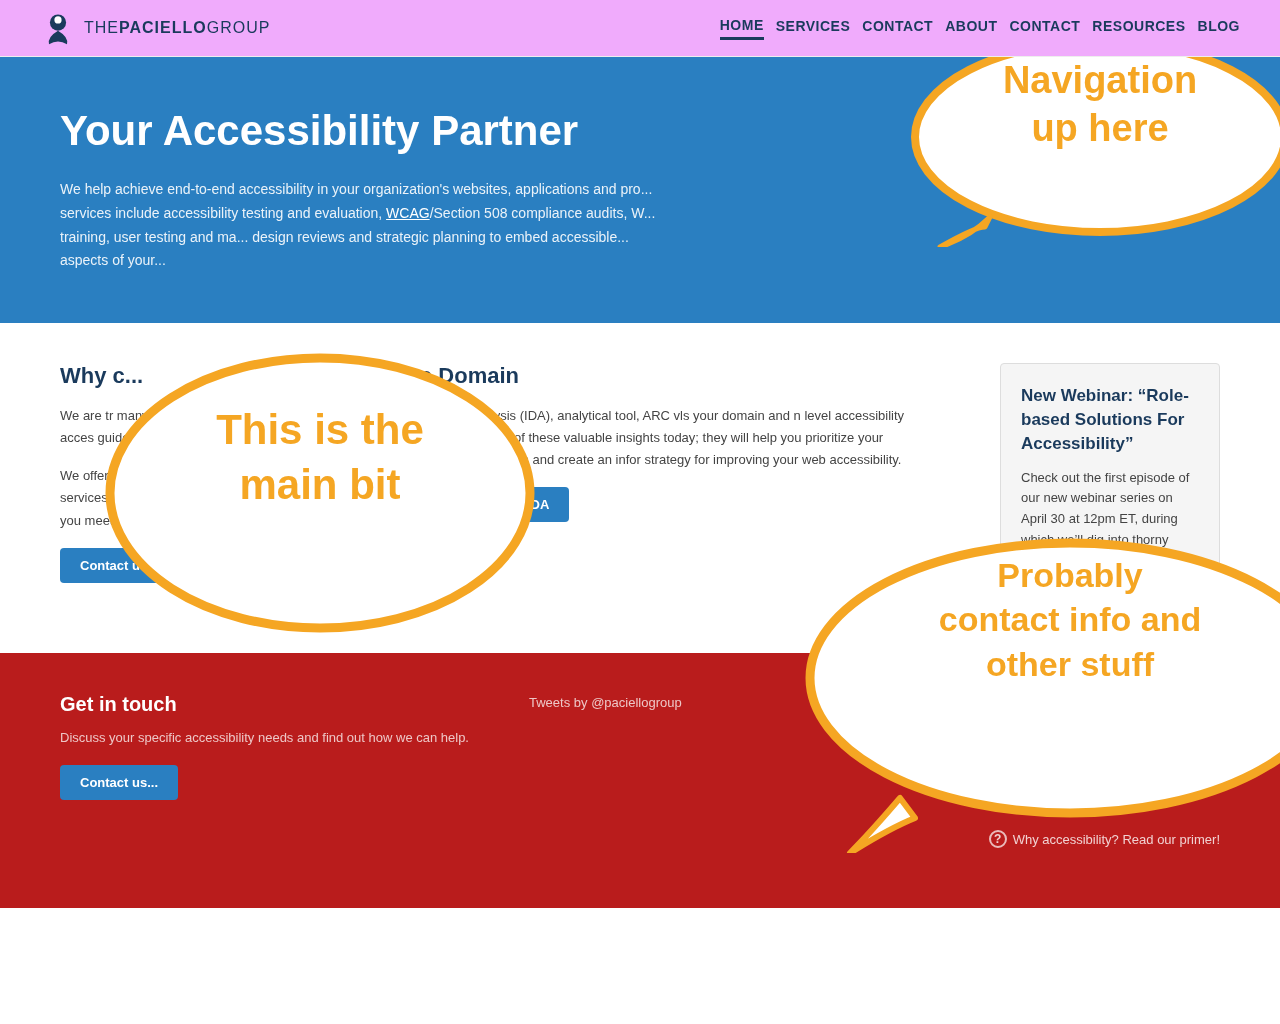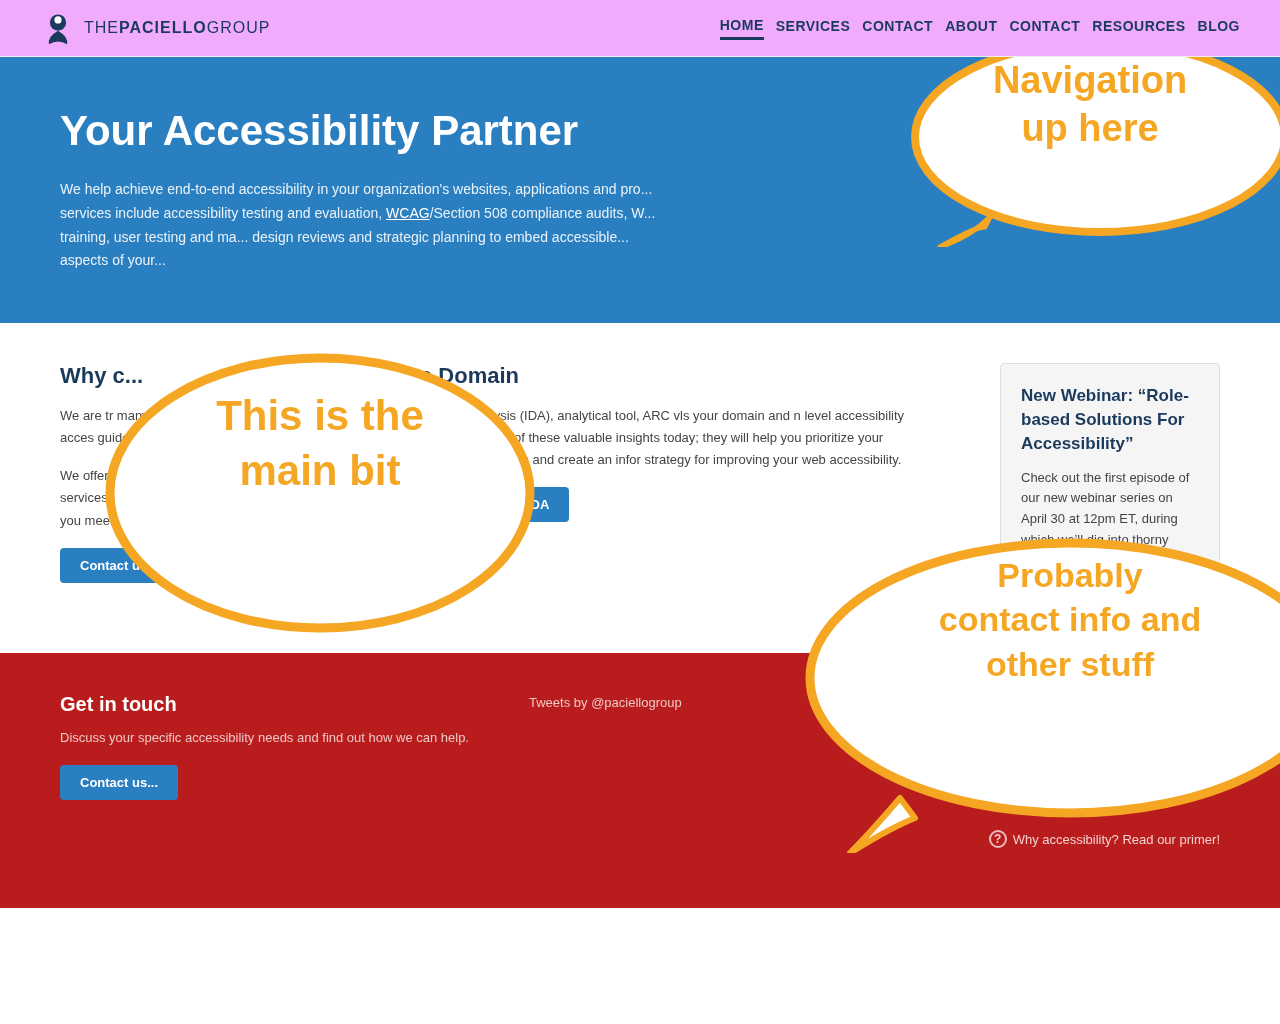--- a/index.html
+++ b/index.html
@@ -234,21 +234,21 @@
   training, user testing and ma... design reviews and strategic planning to embed accessible...<br>
   aspects of your...</p>
 
   <div style="position:absolute; top:-30px; right:-10px; width:400px; height:220px; pointer-events:none;">
     <svg viewBox="0 0 400 220" xmlns="http://www.w3.org/2000/svg" width="400" height="220">
 
       <ellipse cx="210" cy="110" rx="185" ry="95" fill="white" stroke="#f5a623" stroke-width="8"></ellipse>
 
       <path d="M100 190 Q80 210 50 220 Q85 200 95 200Z" fill="white" stroke="#f5a623" stroke-width="5" stroke-linejoin="round"></path>
     </svg>
-    <div style="position:absolute; top:30px; left:50px; width:300px; text-align:center;">
+    <div style="position:absolute; top:30px; left:60px; width:300px; text-align:center;">
       <div class="bubble-text" style="font-size:38px; color:#f5a623; font-weight:900; line-height:1.25;">Navigation<br>up here</div>
     </div>
   </div>
 </section>
 
 <div class="main-content" style="position:relative; overflow:visible;">
 
   <div class="col-left">
     <h2>Why c...</h2>
     <p>We are tr many of t world. We and recogni global acces guidelines.</p>
@@ -266,21 +266,21 @@
     <div class="webinar-card">
       <h3>New Webinar: “Role-based Solutions For Accessibility”</h3>
       <p>Check out the first episode of our new webinar series on April 30 at 12pm ET, during which we’ll dig into thorny accessibility issues faced by ...tion.</p>
     </div>
   </div>
 
   <div style="position:absolute; top:20px; left:100px; width:440px; height:300px; pointer-events:none; z-index:5;">
     <svg viewBox="0 0 440 300" xmlns="http://www.w3.org/2000/svg" width="440" height="300">
       <ellipse cx="220" cy="150" rx="210" ry="135" fill="white" stroke="#f5a623" stroke-width="9"></ellipse>
     </svg>
-    <div style="position:absolute; top:46px; left:30px; width:380px; text-align:center;">
+    <div style="position:absolute; top:60px; left:30px; width:380px; text-align:center;">
       <div class="bubble-text" style="font-size:42px; color:#f5a623; font-weight:900; line-height:1.3;">This is the<br>main bit</div>
     </div>
   </div>
 
   <div style="position:absolute; top:200px; right:-60px; width:540px; height:330px; pointer-events:none; z-index:5;">
     <svg viewBox="0 0 540 330" xmlns="http://www.w3.org/2000/svg" width="540" height="330">
       <ellipse cx="270" cy="155" rx="260" ry="135" fill="white" stroke="#f5a623" stroke-width="9"></ellipse>
 
       <path d="M100 275 Q70 310 50 330 Q90 305 115 295Z" fill="white" stroke="#f5a623" stroke-width="6" stroke-linejoin="round"></path>
     </svg>

